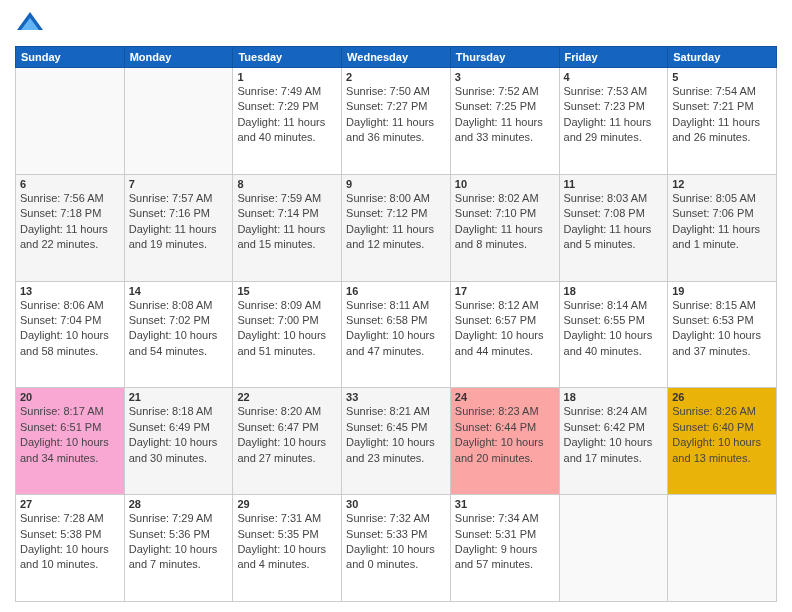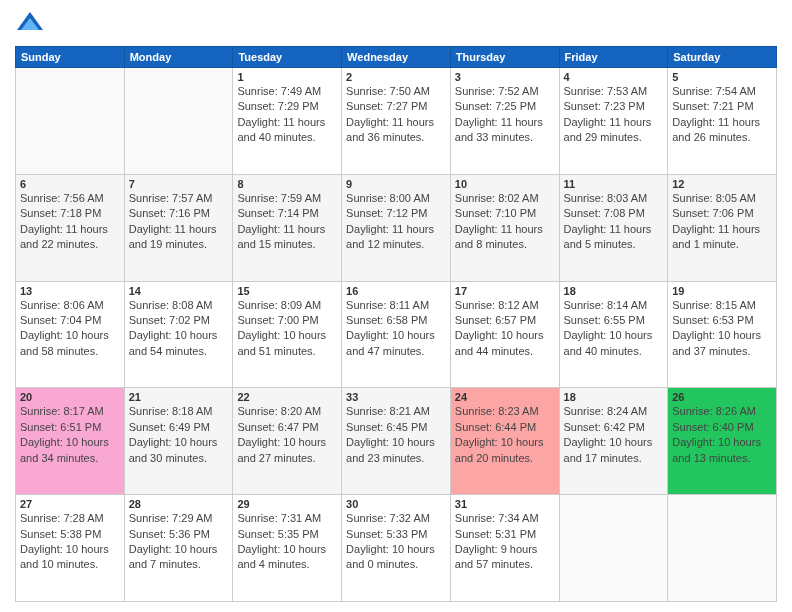--- a/index.html
+++ b/index.html
@@ -231,21 +231,21 @@
             <div class="day-info">Sunrise: 8:21 AM<br>Sunset: 6:45 PM<br>Daylight: 10 hours and 23 minutes.</div>
           </td>
           <td style="background: #fca5a5;">
             <span class="day-number">24</span>
             <div class="day-info">Sunrise: 8:23 AM<br>Sunset: 6:44 PM<br>Daylight: 10 hours and 20 minutes.</div>
           </td>
           <td style="background: rgb(245, 245, 245);">
             <span class="day-number">18</span>
             <div class="day-info">Sunrise: 8:24 AM<br>Sunset: 6:42 PM<br>Daylight: 10 hours and 17 minutes.</div>
           </td>
-          <td style="background: #22c55e;">
+          <td style="background: #eab308;">
             <span class="day-number">26</span>
             <div class="day-info">Sunrise: 8:26 AM<br>Sunset: 6:40 PM<br>Daylight: 10 hours and 13 minutes.</div>
           </td>
         </tr>
         <tr>
           <td>
             <span class="day-number">27</span>
             <div class="day-info">Sunrise: 7:28 AM<br>Sunset: 5:38 PM<br>Daylight: 10 hours and 10 minutes.</div>
           </td>
           <td>

